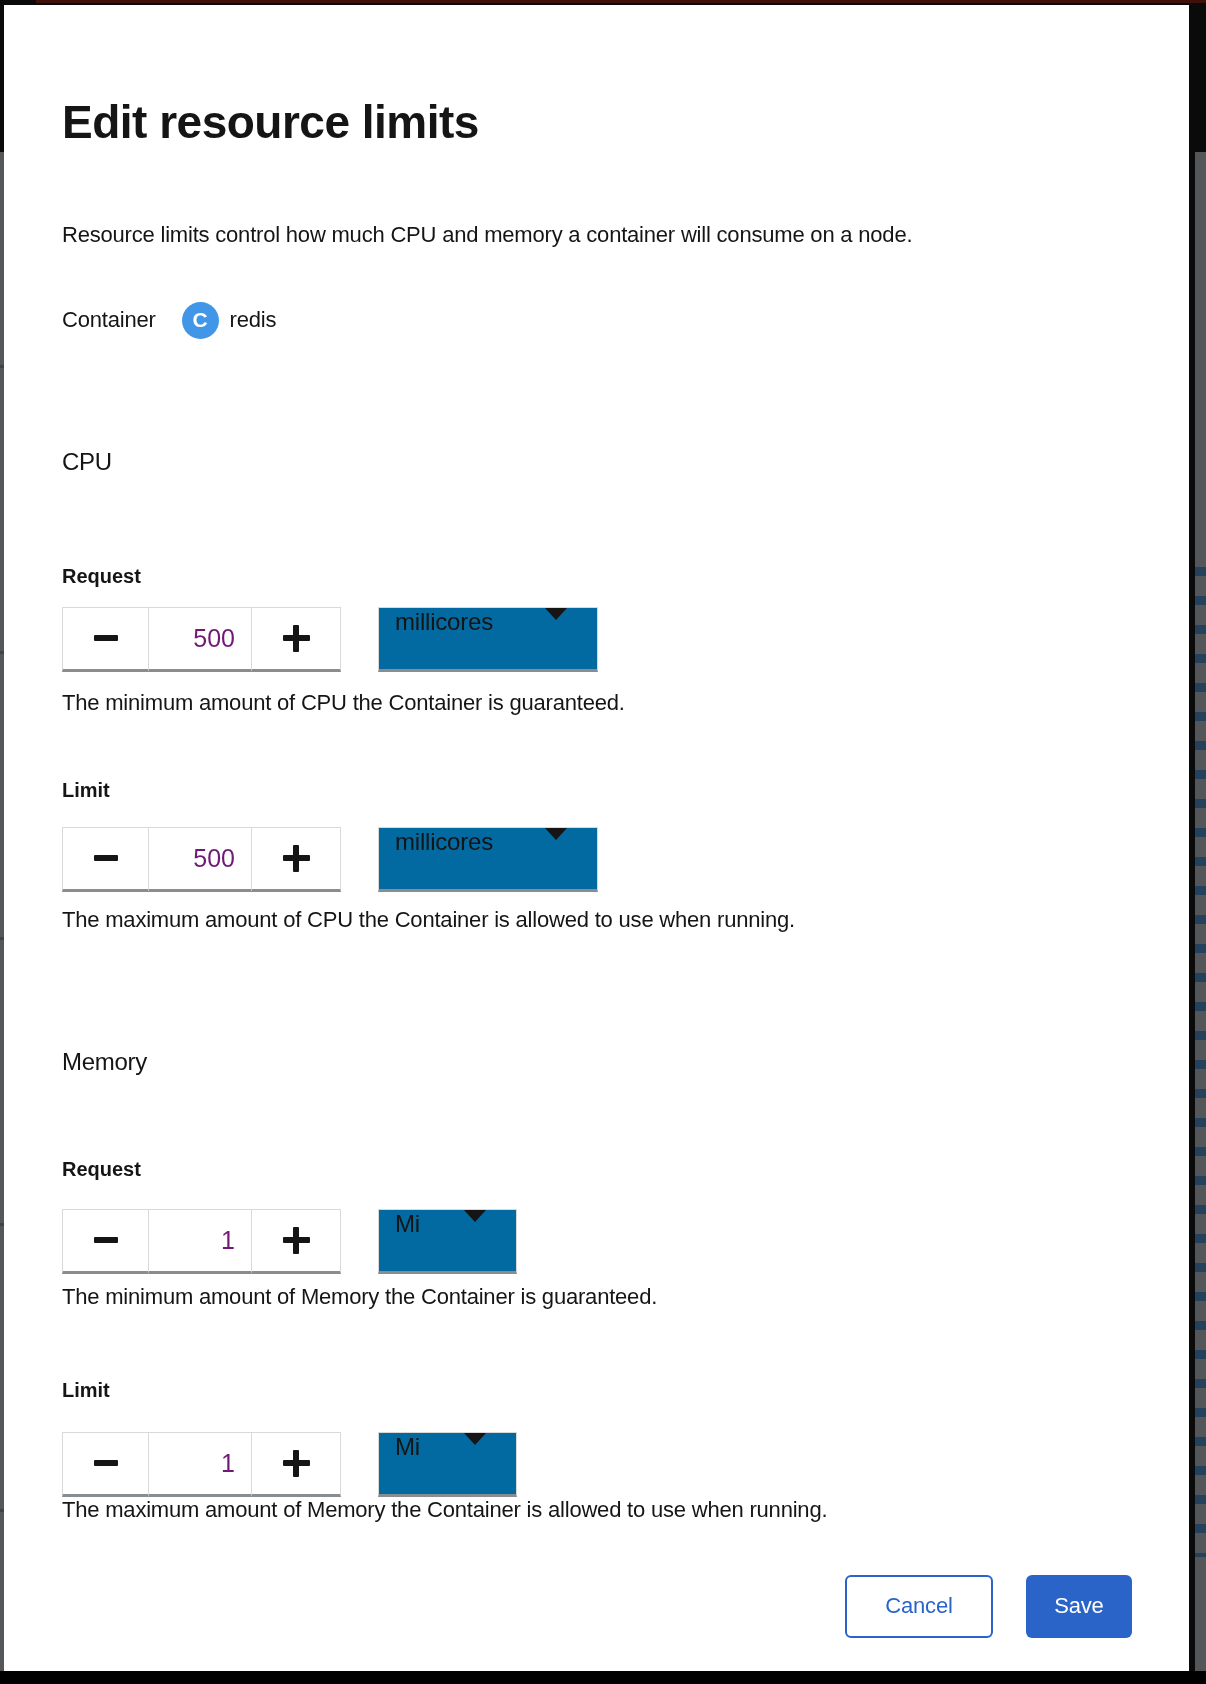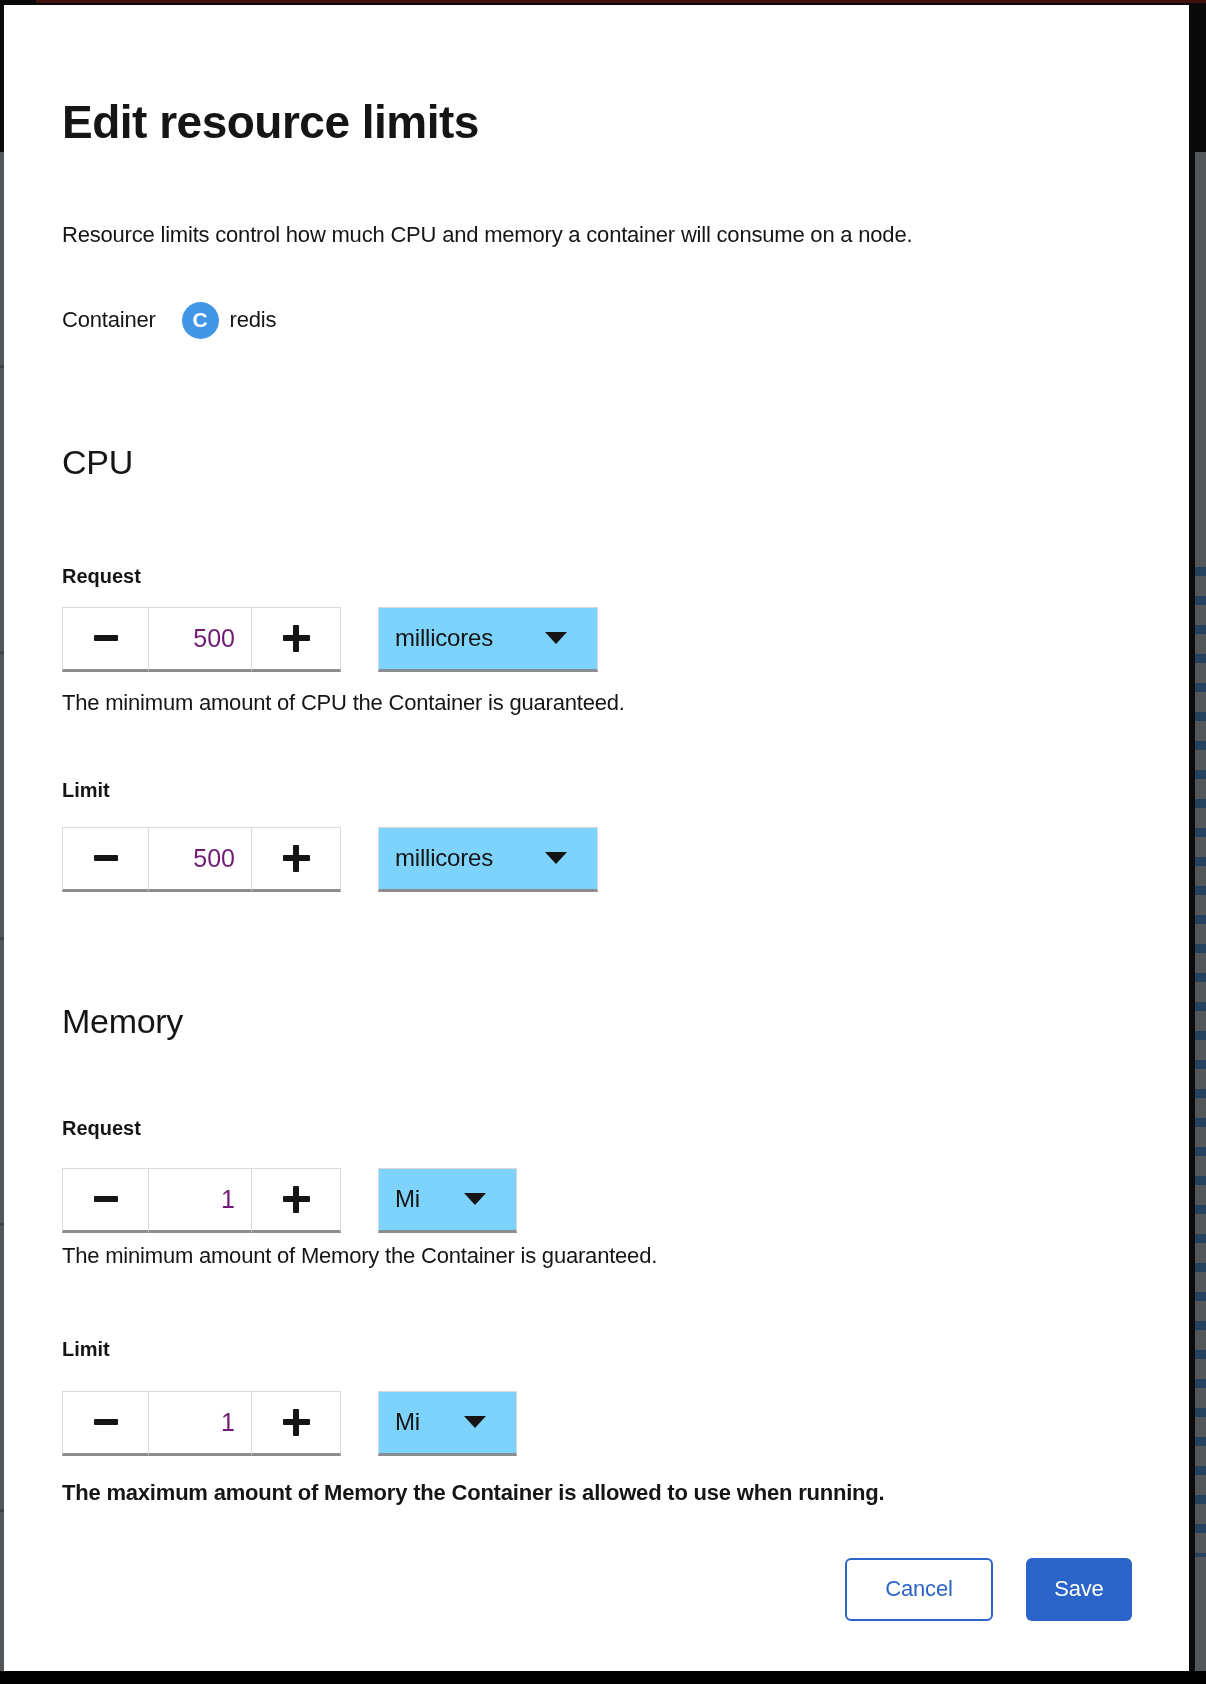--- a/index.html
+++ b/index.html
@@ -43,21 +43,21 @@
   .container-row .ctr-label { font-size: 22px; letter-spacing: -0.2px; }
   .resource-badge {
     width: 37px; height: 37px; border-radius: 50%;
     background: #4296e8; color: #fff;
     font-size: 21px; font-weight: 700;
     display: flex; align-items: center; justify-content: center;
     margin-left: 26px;
   }
   .container-row .ctr-name { font-size: 22px; letter-spacing: -0.2px; margin-left: 11px; }
 
-  .section-heading { font-size: 34px; font-weight: 400; line-height: 38px; letter-spacing: -0.3px; }
+  .section-heading { font-size: 24px; font-weight: 400; line-height: 38px; letter-spacing: -0.3px; }
   .sec-cpu { margin-top: 104px; }
   .sec-mem { margin-top: 110px; }
 
   .field-label { font-size: 20px; font-weight: 700; line-height: 23px; }
 
   .control-row { display: flex; align-items: flex-start; }
 
   .spinner { display: flex; }
   .spin-btn {
     width: 87px; height: 65px; background: #fff;
@@ -80,22 +80,22 @@
     background: #151515; border-radius: 1px;
   }
   .icon-plus::after {
     content: ""; position: absolute; left: 10.5px; top: 0; width: 6px; height: 27px;
     background: #151515; border-radius: 1px;
   }
 
   .unit-select {
     height: 65px; margin-left: 37px;
     border: 1px solid #d9d9d9; border-bottom: 3px solid #8a8d90;
-    background: #7dd3fc; cursor: pointer;
-    display: flex; align-items: center; justify-content: space-between;
+    background: #0369a1; cursor: pointer;
+    display: flex; justify-content: space-between;
     padding: 0 30px 0 16px;
     font-size: 24px; letter-spacing: -0.2px; color: #151515;
   }
   .unit-select.wide { width: 220px; }
   .unit-select.narrow { width: 139px; }
   .caret-down {
     width: 0; height: 0; display: block;
     border-left: 11px solid transparent; border-right: 11px solid transparent;
     border-top: 12px solid #151515;
   }
@@ -107,21 +107,21 @@
   .m-spin-1  { margin-top: 19px; }
   .m-help-1  { margin-top: 18px; }
   .m-label-2 { margin-top: 63px; }
   .m-spin-2  { margin-top: 25px; }
   .m-help-2  { margin-top: 15px; }
   .m-label-3 { margin-top: 77px; }
   .m-spin-3  { margin-top: 28px; }
   .m-help-3  { margin-top: 10px; }
   .m-label-4 { margin-top: 69px; }
   .m-spin-4  { margin-top: 30px; }
-  .m-help-4  { margin-top: 24px; font-weight: bold; }
+  .m-help-4  { margin-top: 0; }
 
   .actions { margin-top: 52px; display: flex; justify-content: flex-end; gap: 33px; }
   .btn {
     height: 63px; border-radius: 6px;
     font-family: "Liberation Sans", "DejaVu Sans", sans-serif;
     font-size: 22px; letter-spacing: -0.2px;
     display: flex; align-items: center; justify-content: center;
     cursor: pointer;
   }
   .btn-cancel { width: 148px; background: #fff; border: 2px solid #2a64c8; color: #2a64c8; }
@@ -180,20 +180,21 @@
         <input class="spin-input" type="text" value="500" style="">
         <button class="spin-btn plus">
             <span class="icon-plus"></span>
           </button>
       </div>
       <div class="unit-select wide">
         <span>millicores</span>
         <span class="caret-down"></span>
       </div>
     </div>
+    <div class="help-text m-help-2">The maximum amount of CPU the Container is allowed to use when running.</div>
 
     <h2 class="section-heading sec-mem">Memory</h2>
 
     <div class="field-label m-label-3">Request</div>
     <div class="control-row m-spin-3">
       <div class="spinner">
         <button class="spin-btn">
             <span class="icon-minus"></span>
           </button>
         <input class="spin-input" type="text" value="1" style="">

